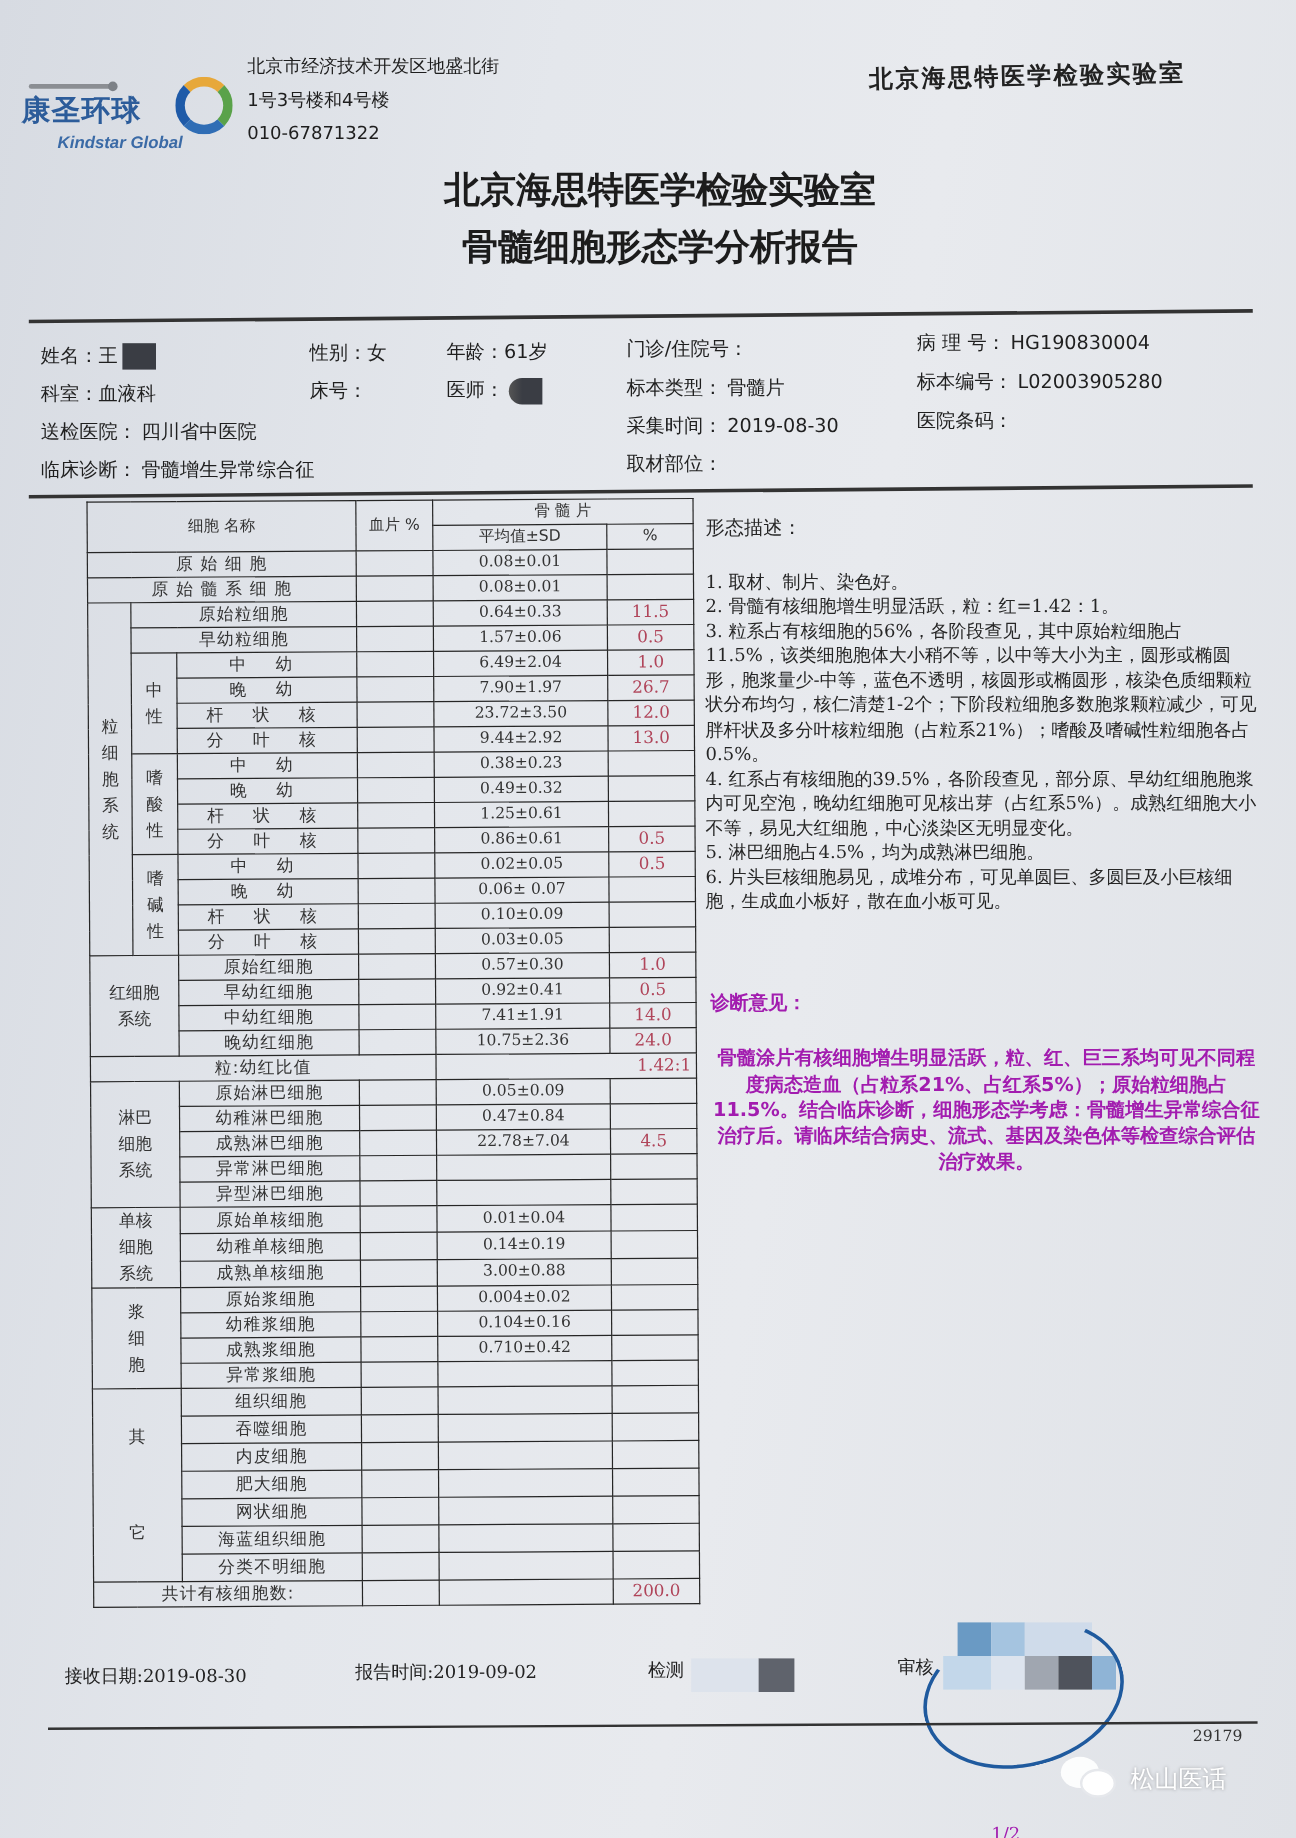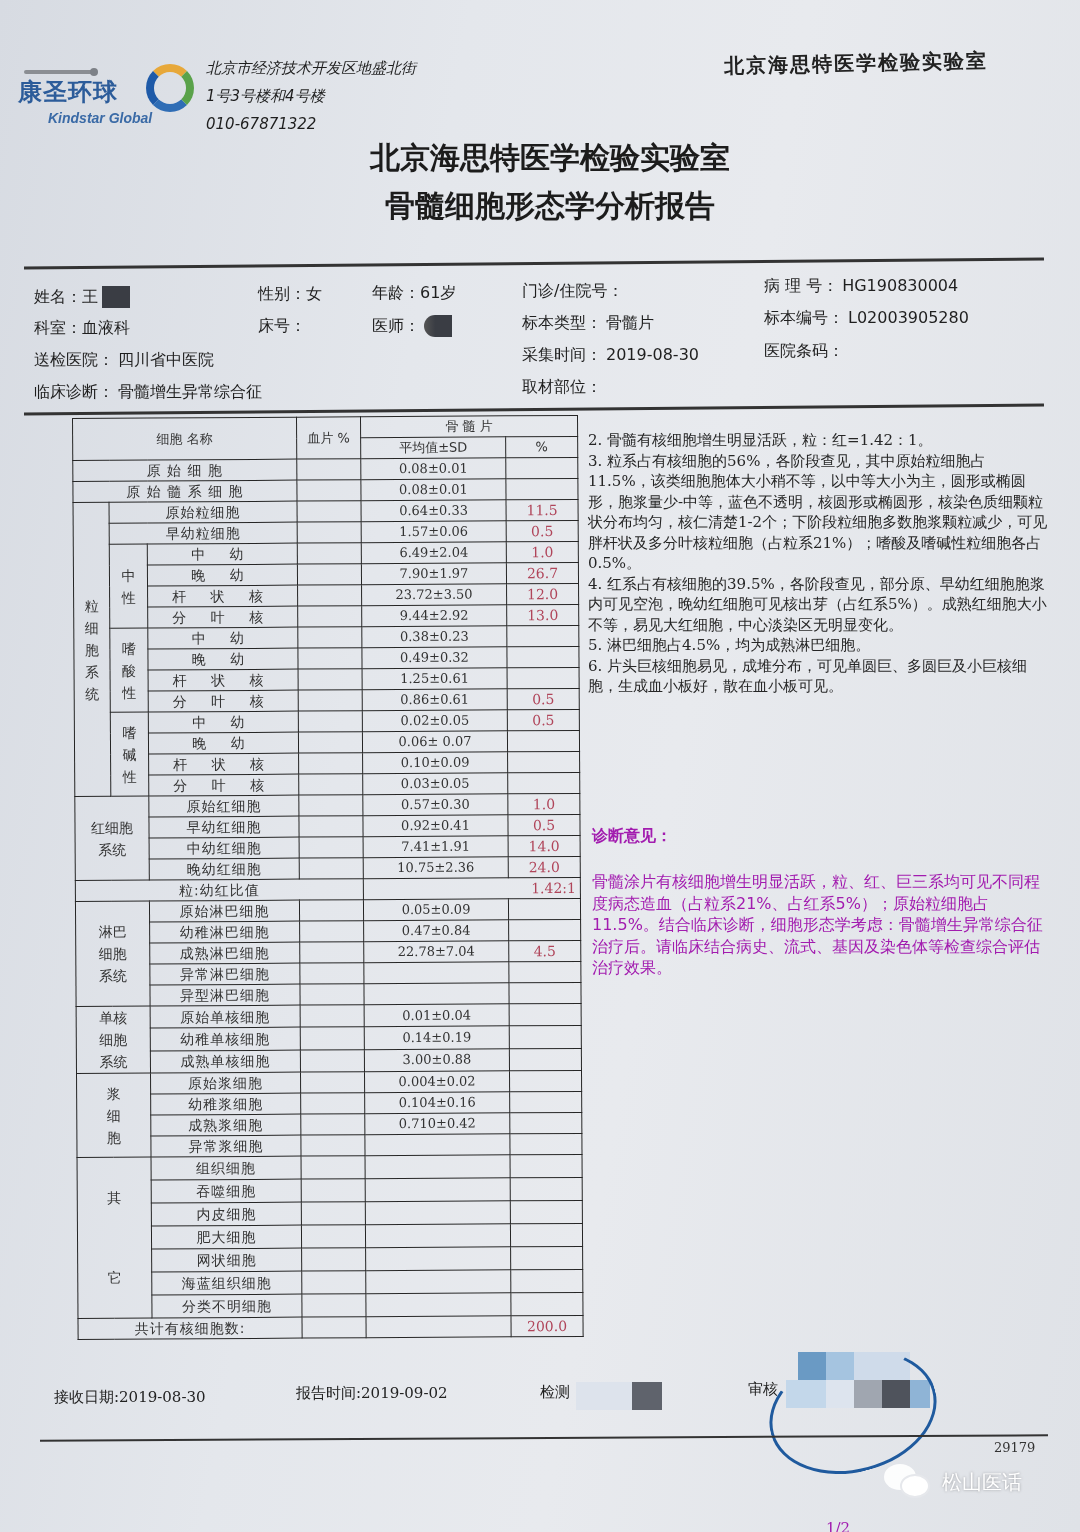--- a/index.html
+++ b/index.html
@@ -13,21 +13,21 @@
   .page { position: absolute; left: 0; top: 0; width: 1080px; height: 1532px; }
 
   
   .logo { position: absolute; left: 18px; top: 52px; width: 180px; height: 80px; }
   .logo .pin { position: absolute; left: 6px; top: 18px; width: 70px; height: 4px; background: #8b8e93; border-radius: 2px; }
   .logo .pin::after { content: ""; position: absolute; right: -4px; top: -2px; width: 8px; height: 8px; border-radius: 50%; background: #7d8187; }
   .logo .cn { position: absolute; left: 0; top: 24px; font-family: "DejaVu Sans", sans-serif; font-size: 24px; font-weight: bold; color: #2c5c9a; letter-spacing: 1px; }
   .logo .en { position: absolute; left: 30px; top: 58px; font-family: "Liberation Sans", sans-serif; font-size: 14px; font-weight: bold; color: #3a6aa6; font-style: italic; }
   .logo .ring { position: absolute; left: 128px; top: 12px; width: 48px; height: 48px; border-radius: 50%;
     border: 8px solid; border-color: #e7a83a #5aa24a #2f6db5 #1e5aa8; }
-  .addr { position: absolute; left: 206px; top: 54px; font-family: "DejaVu Sans", sans-serif; font-size: 15px; line-height: 28px; color: #1e1e1e; font-style: italic; }
+  .addr { position: absolute; left: 206px; top: 41px; font-family: "DejaVu Sans", sans-serif; font-size: 15px; line-height: 28px; color: #1e1e1e; }
   .top-right-lab { position: absolute; left: 724px; top: 50px; font-size: 20px; font-weight: bold; letter-spacing: 2px; color: #222; transform: rotate(-1.2deg); }
   .title1 { position: absolute; left: 0; width: 1080px; top: 138px; text-align: center; font-family: "DejaVu Sans", sans-serif; font-size: 30px; font-weight: bold; color: #1c1c1c; padding-left: 20px; }
   .title2 { position: absolute; left: 0; width: 1080px; top: 186px; text-align: center; font-family: "DejaVu Sans", sans-serif; font-size: 30px; font-weight: bold; color: #1c1c1c; padding-left: 20px; }
 
   .rule-top { position: absolute; left: 24px; top: 262px; width: 1020px; height: 3px; background: #333; transform: rotate(-0.5deg); }
   .rule-mid { position: absolute; left: 24px; top: 408px; width: 1020px; height: 3px; background: #333; transform: rotate(-0.5deg); }
 
   .info { position: absolute; font-family: "DejaVu Sans", sans-serif; font-size: 16px; color: #1f1f1f; white-space: nowrap; }
   .info .v { font-family: "DejaVu Sans", sans-serif; margin-left: 4px; }
   .mono { font-family: "DejaVu Serif", serif; }
@@ -44,21 +44,21 @@
   td.red { color: #b0455a; font-size: 14px; }
   td.hdr { font-family: "DejaVu Sans", sans-serif; font-size: 13px; }
   .vtext { display: inline-block; width: 16px; white-space: normal; line-height: 22px; word-break: break-all; }
 
   
   .right { position: absolute; left: 588px; top: 430px; width: 460px; font-family: "DejaVu Serif", serif; font-size: 15px; color: #262626; line-height: 20.5px; }
   .right h3 { font-family: "DejaVu Sans", sans-serif; font-size: 16px; font-weight: normal; margin-bottom: 24px; }
   .right p { margin: 0; }
   .diag { position: absolute; left: 592px; top: 826px; width: 460px; font-family: "DejaVu Sans", sans-serif; color: #a21caf; }
   .diag h3 { font-size: 16px; font-weight: bold; margin-bottom: 24px; }
-  .diag p { font-size: 16px; font-weight: normal; line-height: 21.5px; }
+  .diag p { font-size: 16px; font-weight: bold; line-height: 21.5px; text-align: center; }
 
   
   .foot { position: absolute; font-family: "DejaVu Serif", serif; font-size: 15px; color: #222; white-space: nowrap; }
   .pix { position: absolute; }
   .rule-bottom { position: absolute; left: 40px; top: 1437px; width: 1008px; height: 2px; background: #333; transform: rotate(-0.3deg); }
   .disclaimer { position: absolute; left: 54px; top: 1444px; font-family: "DejaVu Serif", serif; font-size: 13px; color: #222; }
   .stamp { position: absolute; left: 768px; top: 1352px; width: 170px; height: 120px; border: 3px solid #1f5a9e; border-radius: 50%; border-top-color: transparent; transform: rotate(-15deg); }
   .pagecode { position: absolute; left: 994px; top: 1440px; font-size: 13px; color: #333; }
   .pageno { position: absolute; left: 826px; top: 1519px; font-size: 15px; color: #a21caf; }
   .watermark { position: absolute; left: 884px; top: 1464px; display: flex; align-items: center; gap: 6px; }
@@ -422,20 +422,22 @@
         <td class="name" colspan="3">共计有核细胞数:</td>
             <td></td>
         <td></td>
             <td class="red">200.0</td>
       </tr>
     </tbody>
       </table>
   </div>
 
   <div class="right">
+    <h3>形态描述：</h3>
+    <p>1. 取材、制片、染色好。</p>
     <p>2. 骨髓有核细胞增生明显活跃，粒：红=1.42：1。</p>
     <p>3. 粒系占有核细胞的56%，各阶段查见，其中原始粒细胞占11.5%，该类细胞胞体大小稍不等，以中等大小为主，圆形或椭圆形，胞浆量少-中等，蓝色不透明，核圆形或椭圆形，核染色质细颗粒状分布均匀，核仁清楚1-2个；下阶段粒细胞多数胞浆颗粒减少，可见胖杆状及多分叶核粒细胞（占粒系21%）；嗜酸及嗜碱性粒细胞各占0.5%。</p>
     <p>4. 红系占有核细胞的39.5%，各阶段查见，部分原、早幼红细胞胞浆内可见空泡，晚幼红细胞可见核出芽（占红系5%）。成熟红细胞大小不等，易见大红细胞，中心淡染区无明显变化。</p>
     <p>5. 淋巴细胞占4.5%，均为成熟淋巴细胞。</p>
     <p>6. 片头巨核细胞易见，成堆分布，可见单圆巨、多圆巨及小巨核细胞，生成血小板好，散在血小板可见。</p>
   </div>
 
   <div class="diag">
     <h3>诊断意见：</h3>
     <p>骨髓涂片有核细胞增生明显活跃，粒、红、巨三系均可见不同程度病态造血（占粒系21%、占红系5%）；原始粒细胞占11.5%。结合临床诊断，细胞形态学考虑：骨髓增生异常综合征治疗后。请临床结合病史、流式、基因及染色体等检查综合评估治疗效果。</p>

